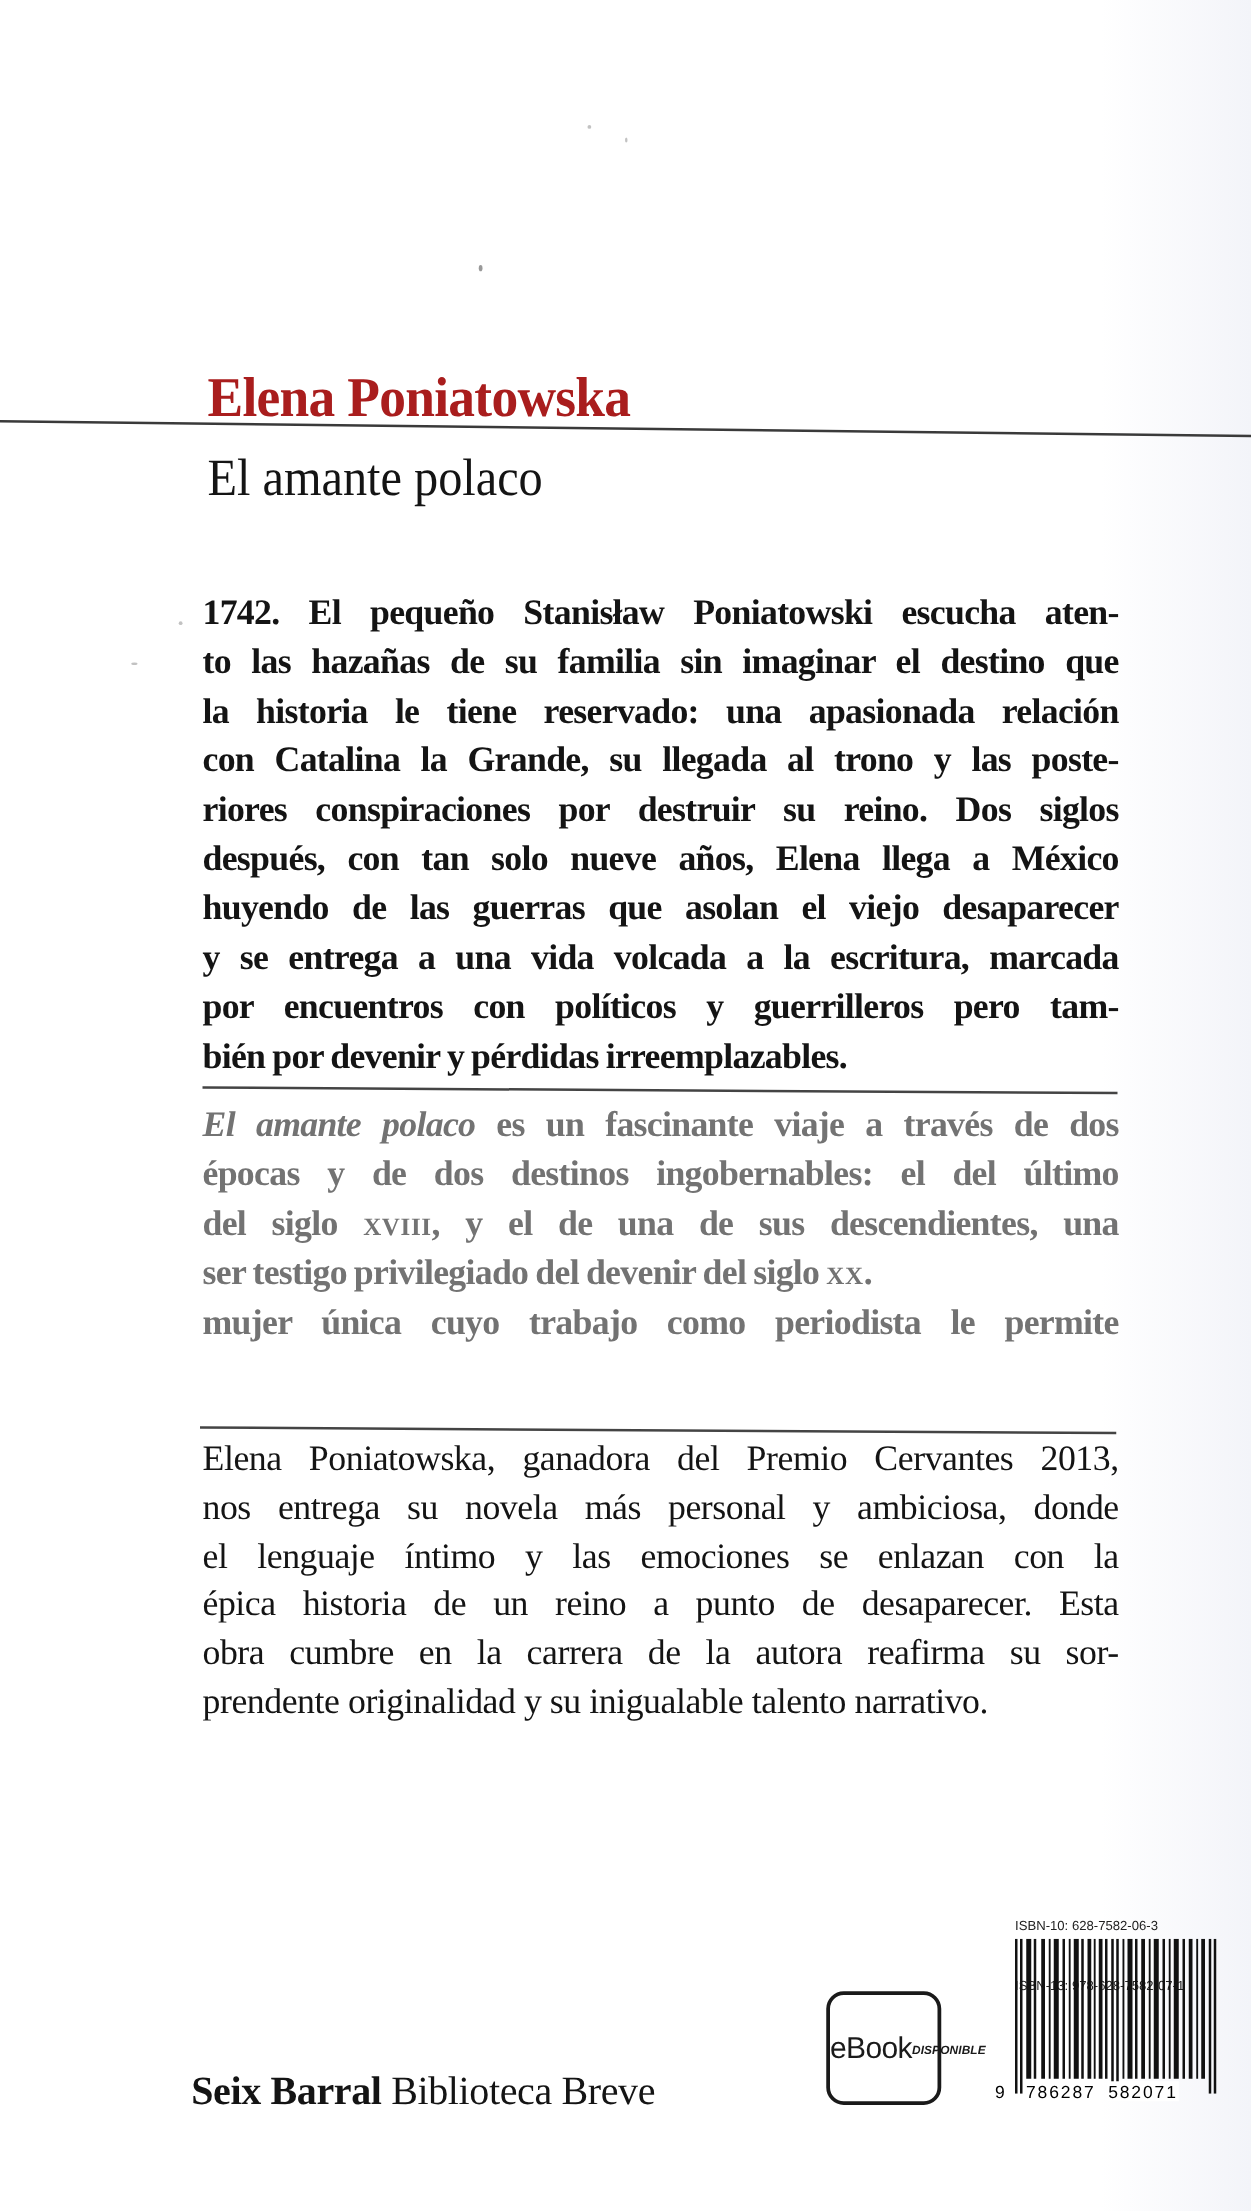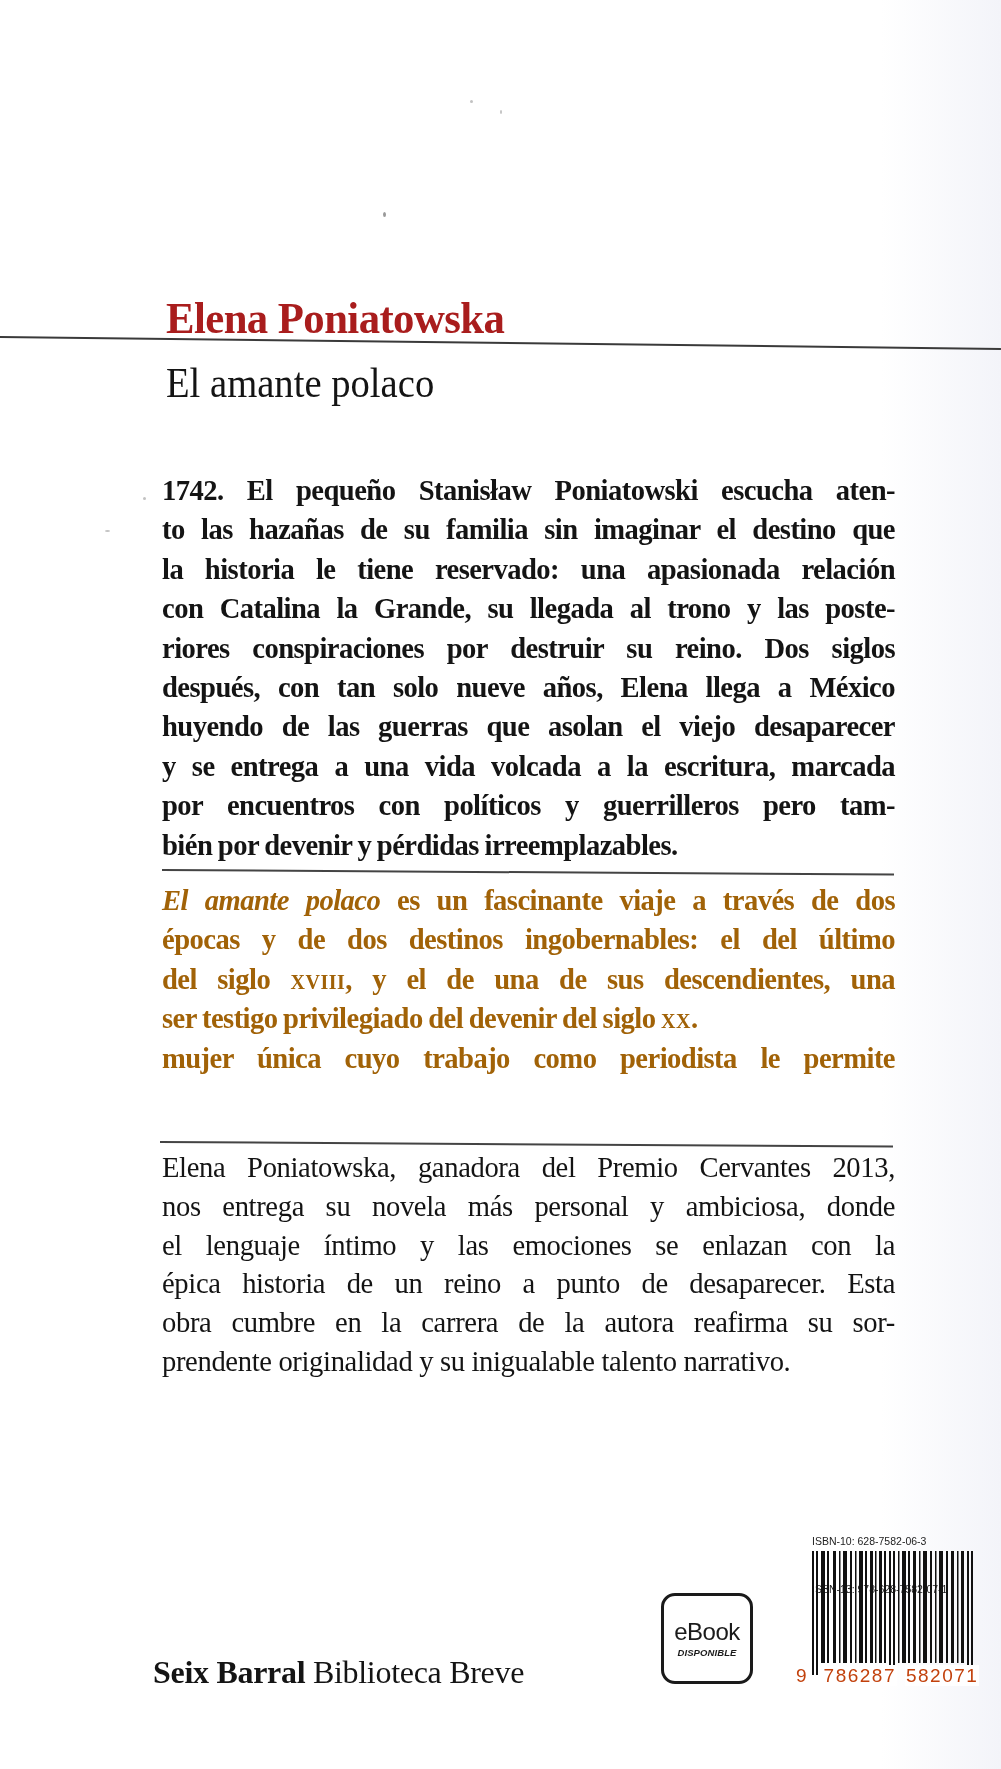--- a/index.html
+++ b/index.html
@@ -37,35 +37,35 @@
   .d2 { left: 160px; top: 1141px; width: 733px; transform: rotate(0.35deg); }
   .sc { font-variant: small-caps; text-transform: lowercase; letter-spacing: 0.5px; }
   .publisher {
     left: 153px; top: 1656px; font-size: 32px; line-height: 1; white-space: nowrap;
     letter-spacing: -0.3px;
   }
   .publisher b { font-weight: bold; }
   .ebook {
     left: 661px; top: 1593px; width: 92px; height: 91px;
     border: 3px solid #1a1a1a; border-radius: 14px; box-sizing: border-box;
-    display: flex; flex-direction: column; align-items: center; justify-content: center;
+    display: flex; flex-direction: row; align-items: center; justify-content: flex-start;
     font-family: "Liberation Sans", "DejaVu Sans", sans-serif; color: #1a1a1a;
   }
   .ebook .e1 { font-size: 24px; line-height: 1; letter-spacing: -0.5px; }
   .ebook .e2 { font-size: 9.5px; font-weight: bold; line-height: 1; margin-top: 4px; letter-spacing: 0.1px; font-style: italic; }
   .isbn {
     left: 812px; font-family: "Liberation Sans", "DejaVu Sans", sans-serif;
     font-size: 10.5px; line-height: 1; color: #222; white-space: nowrap;
   }
   .isbn13 { top: 1584px; }
   .isbn10 { top: 1536px; }
   .barcode { left: 812px; top: 1551px; width: 162px; height: 124px; }
   .barcode-digits {
     left: 795px; top: 1666px; font-family: "Liberation Sans", "DejaVu Sans", sans-serif;
-    font-size: 19px; line-height: 1; color: #c2410c; white-space: nowrap; background: transparent;
+    font-size: 14px; line-height: 1; color: #000000; white-space: nowrap; background: transparent;
   }
   .barcode-digits span { background: #fff; padding: 0 1px; }
   .speck { position: absolute; background: #999; border-radius: 50%; opacity: 0.6; }
 </style>
 </head>
 <body>
 
 <div class="speck" style="left:470px;top:100px;width:3px;height:3px;"></div>
 <div class="speck" style="left:500px;top:110px;width:2px;height:4px;"></div>
 <div class="speck" style="left:383px;top:212px;width:3px;height:5px;background:#555;"></div>
@@ -84,21 +84,21 @@
   <span class="ln">riores conspiraciones por destruir su reino. Dos siglos</span>
   <span class="ln">después, con tan solo nueve años, Elena llega a México</span>
   <span class="ln">huyendo de las guerras que asolan el viejo desaparecer</span>
   <span class="ln">y se entrega a una vida volcada a la escritura, marcada</span>
   <span class="ln">por encuentros con políticos y guerrilleros pero tam-</span>
   <span class="ln last">bién por devenir y pérdidas irreemplazables.</span>
 </div>
 
 <div class="abs divider d1"></div>
 
-<div class="abs para p2" style="color:#a16207;">
+<div class="abs para p2" style="color:#737373;">
   <span class="ln"><i>El amante polaco</i><span> es un fascinante viaje a través de dos</span></span>
   <span class="ln">épocas y de dos destinos ingobernables: el del último</span>
   <span class="ln"><span>del siglo </span><span class="sc">XVIII</span><span>, y el de una de sus descendientes, una</span></span>
   <span class="ln last"><span>ser testigo privilegiado del devenir del siglo </span><span class="sc">XX</span><span>.</span></span>
   <span class="ln">mujer única cuyo trabajo como periodista le permite</span>
 </div>
 
 <div class="abs divider d2"></div>
 
 <div class="abs para p3">

